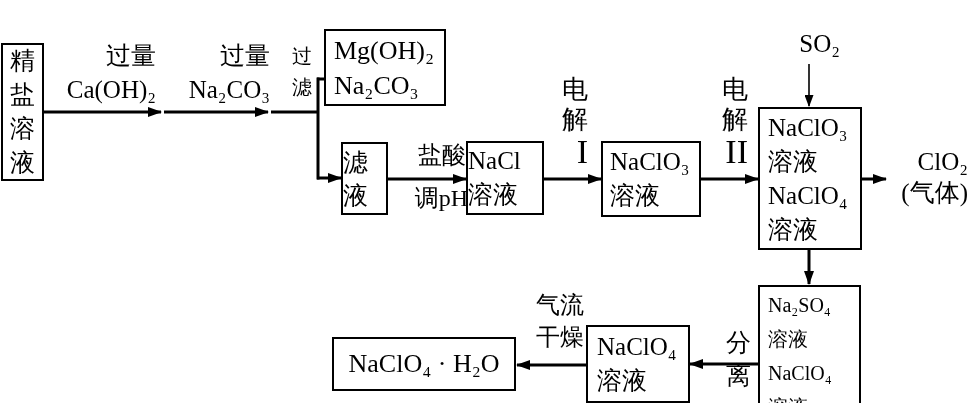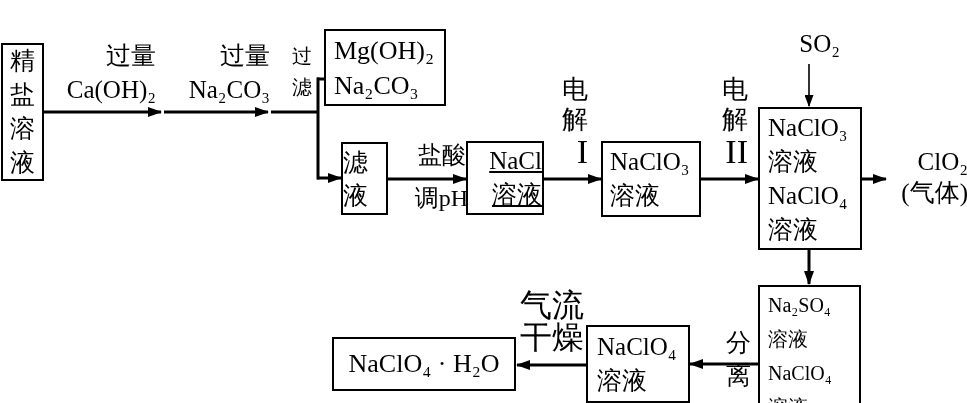--- a/index.html
+++ b/index.html
@@ -54,22 +54,21 @@
     padding-left: 8px;
   }
   #box-filtrate {
     left: 341px; top: 114px; width: 47px; height: 73px;
     font-size: 25px; line-height: 33px;
     word-break: break-all;
   }
   #box-nacl {
     left: 466px; top: 113px; width: 78px; height: 74px;
     font-size: 25px; line-height: 34px;
-    text-align: right;
-    text-decoration: underline;
+    text-align: left;
   }
   #box-naclo3 {
     left: 601px; top: 113px; width: 100px; height: 76px;
     font-size: 25px; line-height: 34px;
     padding-left: 7px;
   }
   #box-mix1 {
     left: 758px; top: 79px; width: 104px; height: 143px;
     font-size: 25px; line-height: 34px;
     padding-left: 8px;
@@ -102,21 +101,21 @@
   #lbl-adjustph { left: 388px; top: 154px; width: 80px; font-size: 24px; }
   #lbl-elec1 { left: 544px; top: 47px; width: 44px; font-size: 26px; line-height: 30px; }
   #lbl-elec2 { left: 704px; top: 47px; width: 44px; font-size: 26px; line-height: 30px; }
   .roman { font-size: 34px; line-height: 33px; }
   #lbl-so2  { left: 780px; top: 2px;   width: 60px; font-size: 25px; }
   #lbl-clo2 { left: 880px; top: 118px; width: 88px; font-size: 25px; line-height: 31px; font-family: Liberation Serif, serif; }
   #lbl-separate {
     left: 686px; top: 298px; width: 74px;
     font-size: 25px; letter-spacing: 9px; text-indent: 9px;
   }
-  #lbl-dry { left: 512px; top: 261px; width: 72px; font-size: 32px; line-height: 32px; }
+  #lbl-dry { left: 512px; top: 261px; width: 72px; font-size: 24px; line-height: 32px; }
 </style>
 </head>
 <body>
 
 <div id="canvas">
 
   <svg id="arrow-layer" viewBox="0 0 967 403" xmlns="http://www.w3.org/2000/svg">
     <defs>
       <marker id="ah" viewBox="0 0 14 10" refX="13" refY="5" markerWidth="14" markerHeight="10" orient="auto" markerUnits="userSpaceOnUse">
         <path d="M0,0 L14,5 L0,10 Z" fill="#000"></path>

